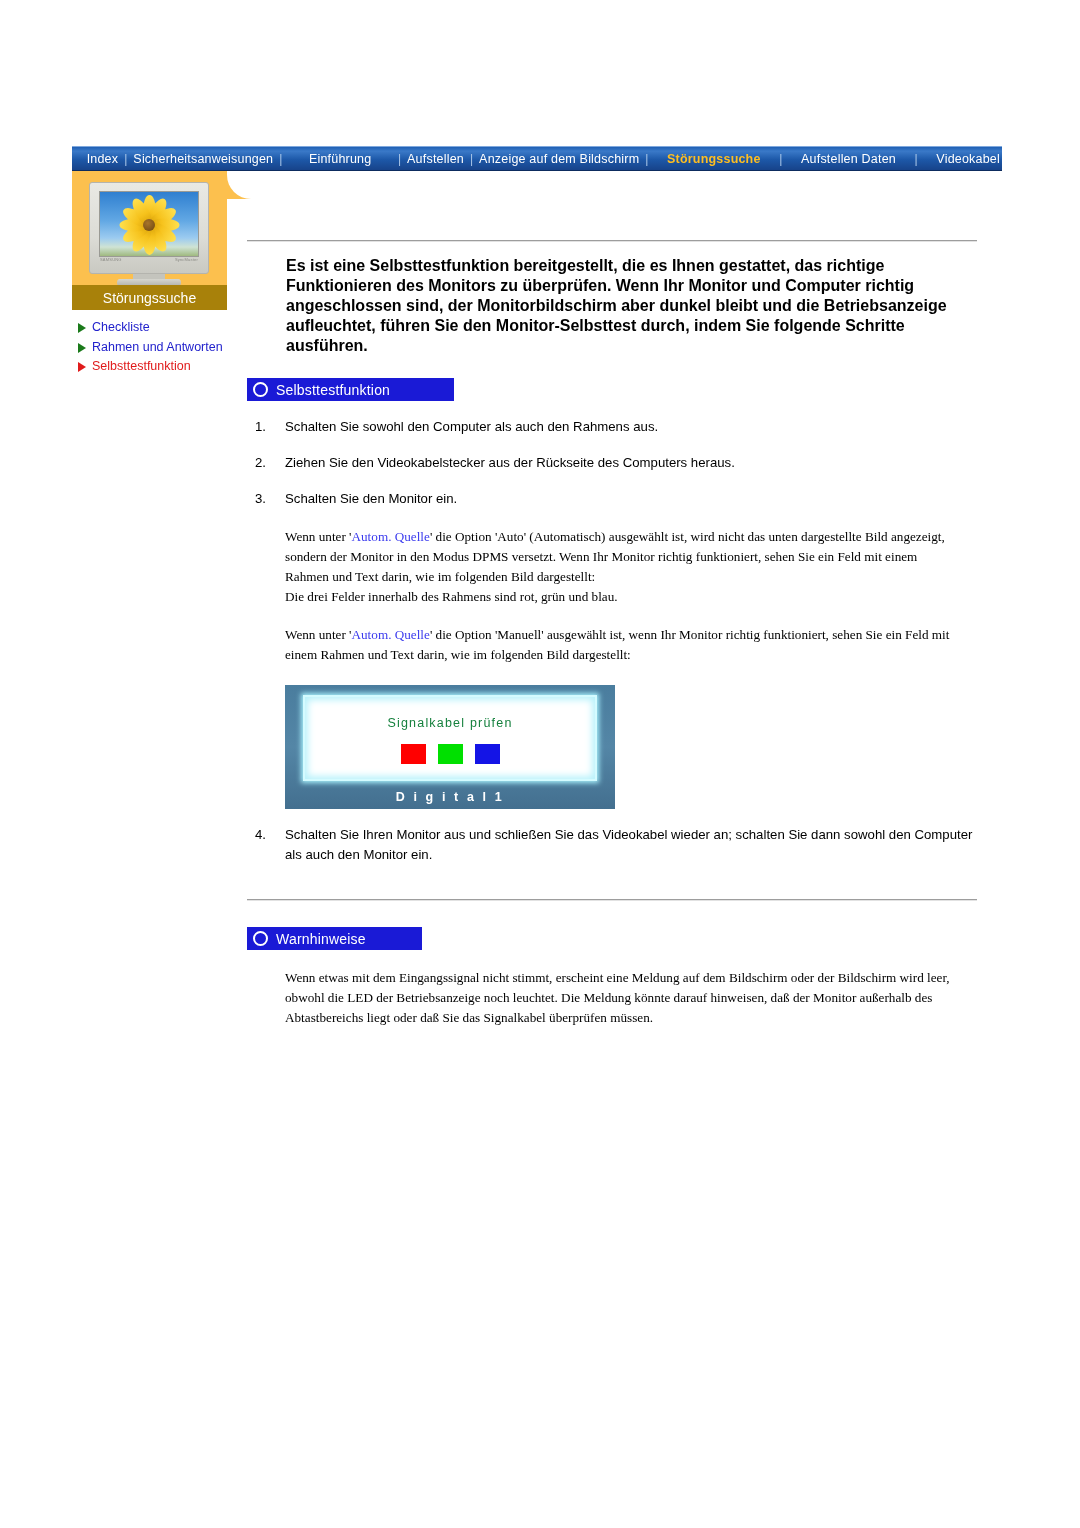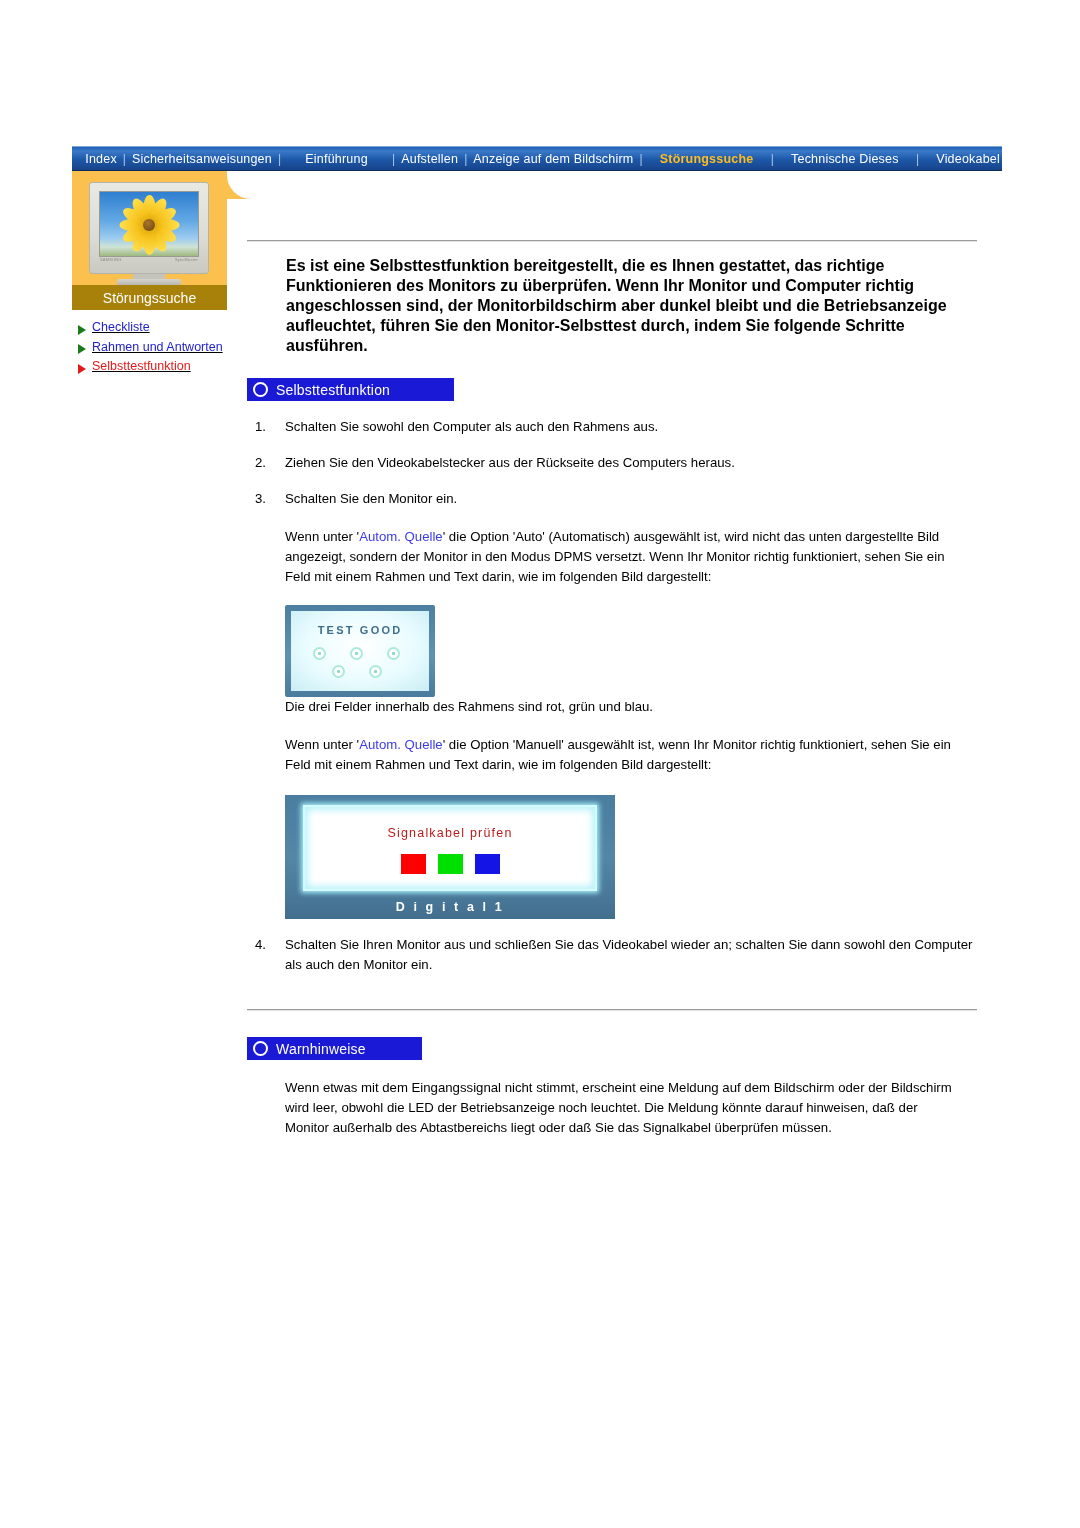--- a/index.html
+++ b/index.html
@@ -165,24 +165,23 @@
     display: flex;
     align-items: center;
     justify-content: center;
   }
   #sidebar-links {
     margin-top: 10px;
     padding-left: 6px;
   }
   .side-link {
     display: flex;
-    align-items: flex-end;
+    align-items: flex-start;
     margin-bottom: 5px;
     cursor: pointer;
-    text-decoration: underline;
   }
   .tri {
     width: 0; height: 0;
     border-top: 5px solid transparent;
     border-bottom: 5px solid transparent;
     border-left: 8px solid #1b7a1b;
     margin-top: 3px;
     margin-right: 6px;
     flex: none;
   }
@@ -271,20 +270,21 @@
     flex: none;
     text-align: left;
   }
   .step-text { flex: 1; }
   .para {
     font-size: 13.2px;
     line-height: 20px;
     margin-top: 18px;
     padding-left: 38px;
     padding-right: 20px;
+    font-family: Liberation Serif, serif;
   }
   .para.tight { margin-top: 0; }
   .blue { color: #3a3aee; }
 
   
   #img-testgood {
     margin-top: 18px;
     margin-left: 38px;
     width: 150px;
     height: 92px;
@@ -348,21 +348,21 @@
     box-sizing: border-box;
     position: relative;
   }
   .sg-title {
     position: absolute;
     top: 19px;
     left: 0; right: 0;
     text-align: center;
     font-size: 12.5px;
     letter-spacing: 1.2px;
-    color: #b91c1c;
+    color: #15803d;
   }
   .sg-swatches {
     position: absolute;
     top: 47px;
     left: 0; right: 0;
     display: flex;
     justify-content: center;
     gap: 12px;
   }
   .sg-sw { width: 25px; height: 20px; }
@@ -392,21 +392,21 @@
   <span class="nav-sep">|</span>
   <span class="nav-item">Aufstellen</span>
   <span class="nav-sep">|</span>
   <span class="nav-item">Anzeige auf dem Bildschirm</span>
   <span class="nav-sep">|</span>
   <div class="nav-gap-s"></div>
   <span class="nav-item active">Störungssuche</span>
   <div class="nav-gap-s"></div>
   <span class="nav-sep">|</span>
   <div class="nav-gap-s"></div>
-  <span class="nav-item">Technische Dieses</span>
+  <span class="nav-item">Aufstellen Daten</span>
   <div class="nav-gap-s"></div>
   <span class="nav-sep">|</span>
   <div class="nav-gap-s"></div>
   <span class="nav-item">Videokabel</span>
 </div>
 
 <div id="sidebar">
   <div id="sidebar-card">
     <div id="sidebar-card-round"></div>
     <div id="monitor-thumb">
@@ -475,32 +475,20 @@
     <span class="step-text">Ziehen Sie den Videokabelstecker aus der Rückseite des Computers heraus.</span>
   </div>
   <div class="step">
     <span class="step-num">3.</span>
     <span class="step-text">Schalten Sie den Monitor ein.</span>
   </div>
 
   <div class="para"><span>Wenn unter '</span><span class="blue">Autom. Quelle</span><span>' die Option 'Auto' (Automatisch) ausgewählt ist, wird nicht das unten dargestellte Bild angezeigt, sondern der Monitor in den Modus DPMS versetzt. Wenn Ihr Monitor richtig funktioniert, sehen Sie ein Feld mit einem Rahmen und Text darin, wie im folgenden Bild dargestellt:</span></div>
 
   
-  <div id="img-testgood">
-    <div class="inner">
-      <div class="tg-title">TEST  GOOD</div>
-      <div class="tg-dots">
-        <div class="tg-dot" style="left:22px;  top:0px;"></div>
-        <div class="tg-dot" style="left:59px;  top:0px;"></div>
-        <div class="tg-dot" style="left:96px;  top:0px;"></div>
-        <div class="tg-dot" style="left:41px;  top:18px;"></div>
-        <div class="tg-dot" style="left:78px;  top:18px;"></div>
-      </div>
-    </div>
-  </div>
 
   <div class="para tight">Die drei Felder innerhalb des Rahmens sind rot, grün und blau.</div>
   <div class="para"><span>Wenn unter '</span><span class="blue">Autom. Quelle</span><span>' die Option 'Manuell' ausgewählt ist, wenn Ihr Monitor richtig funktioniert, sehen Sie ein Feld mit einem Rahmen und Text darin, wie im folgenden Bild dargestellt:</span></div>
 
   
   <div id="img-signal">
     <div class="sg-screen">
       <div class="sg-title">Signalkabel prüfen</div>
       <div class="sg-swatches">
         <div class="sg-sw" style="background:#ff0000"></div>

